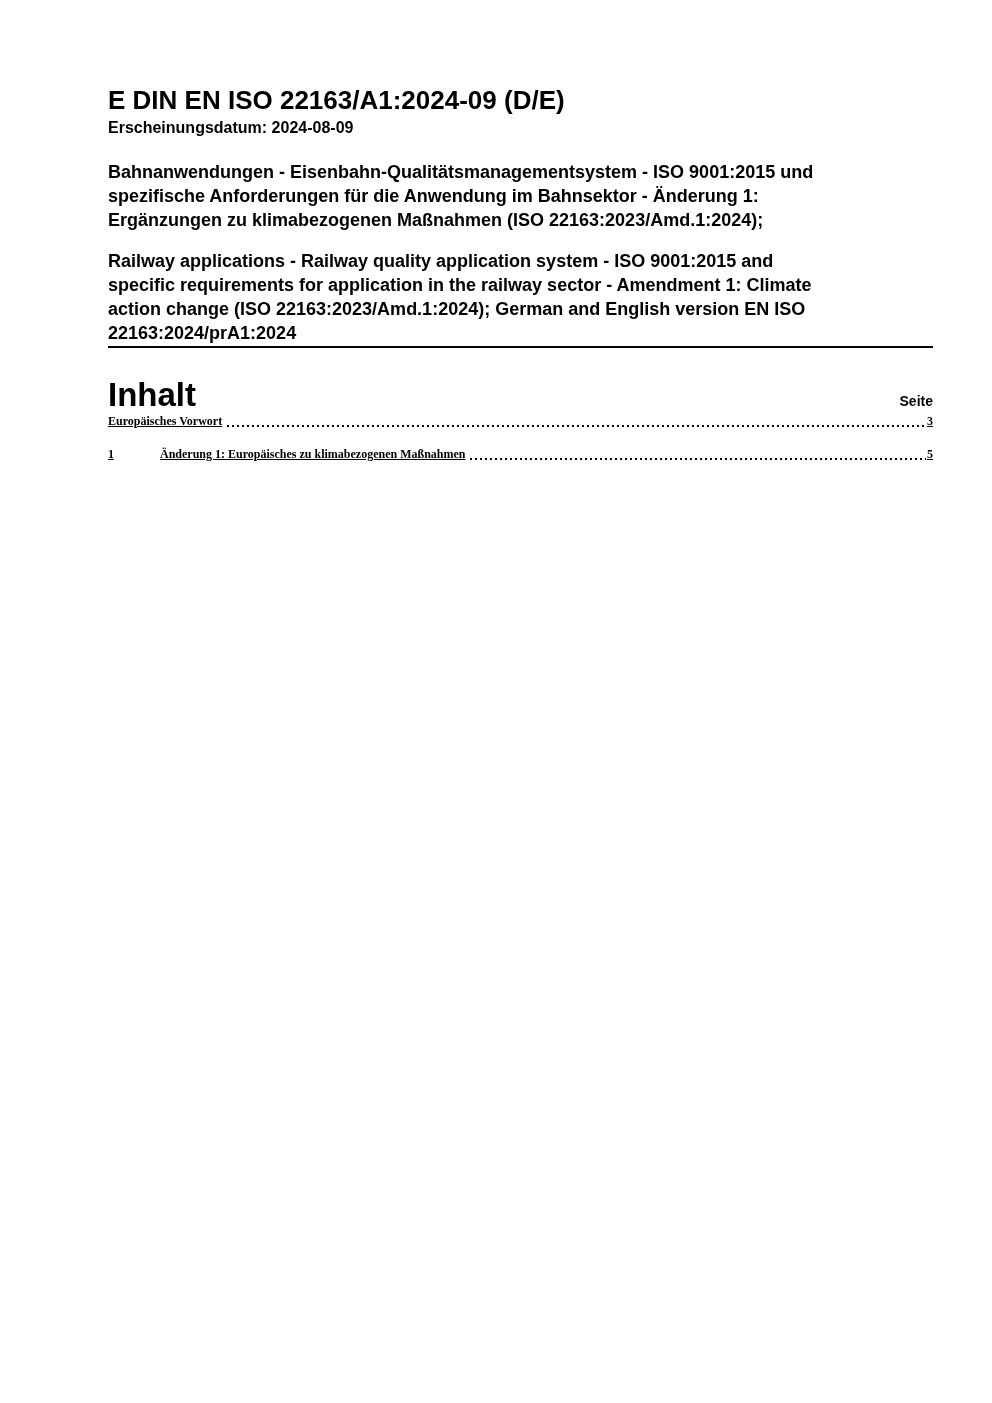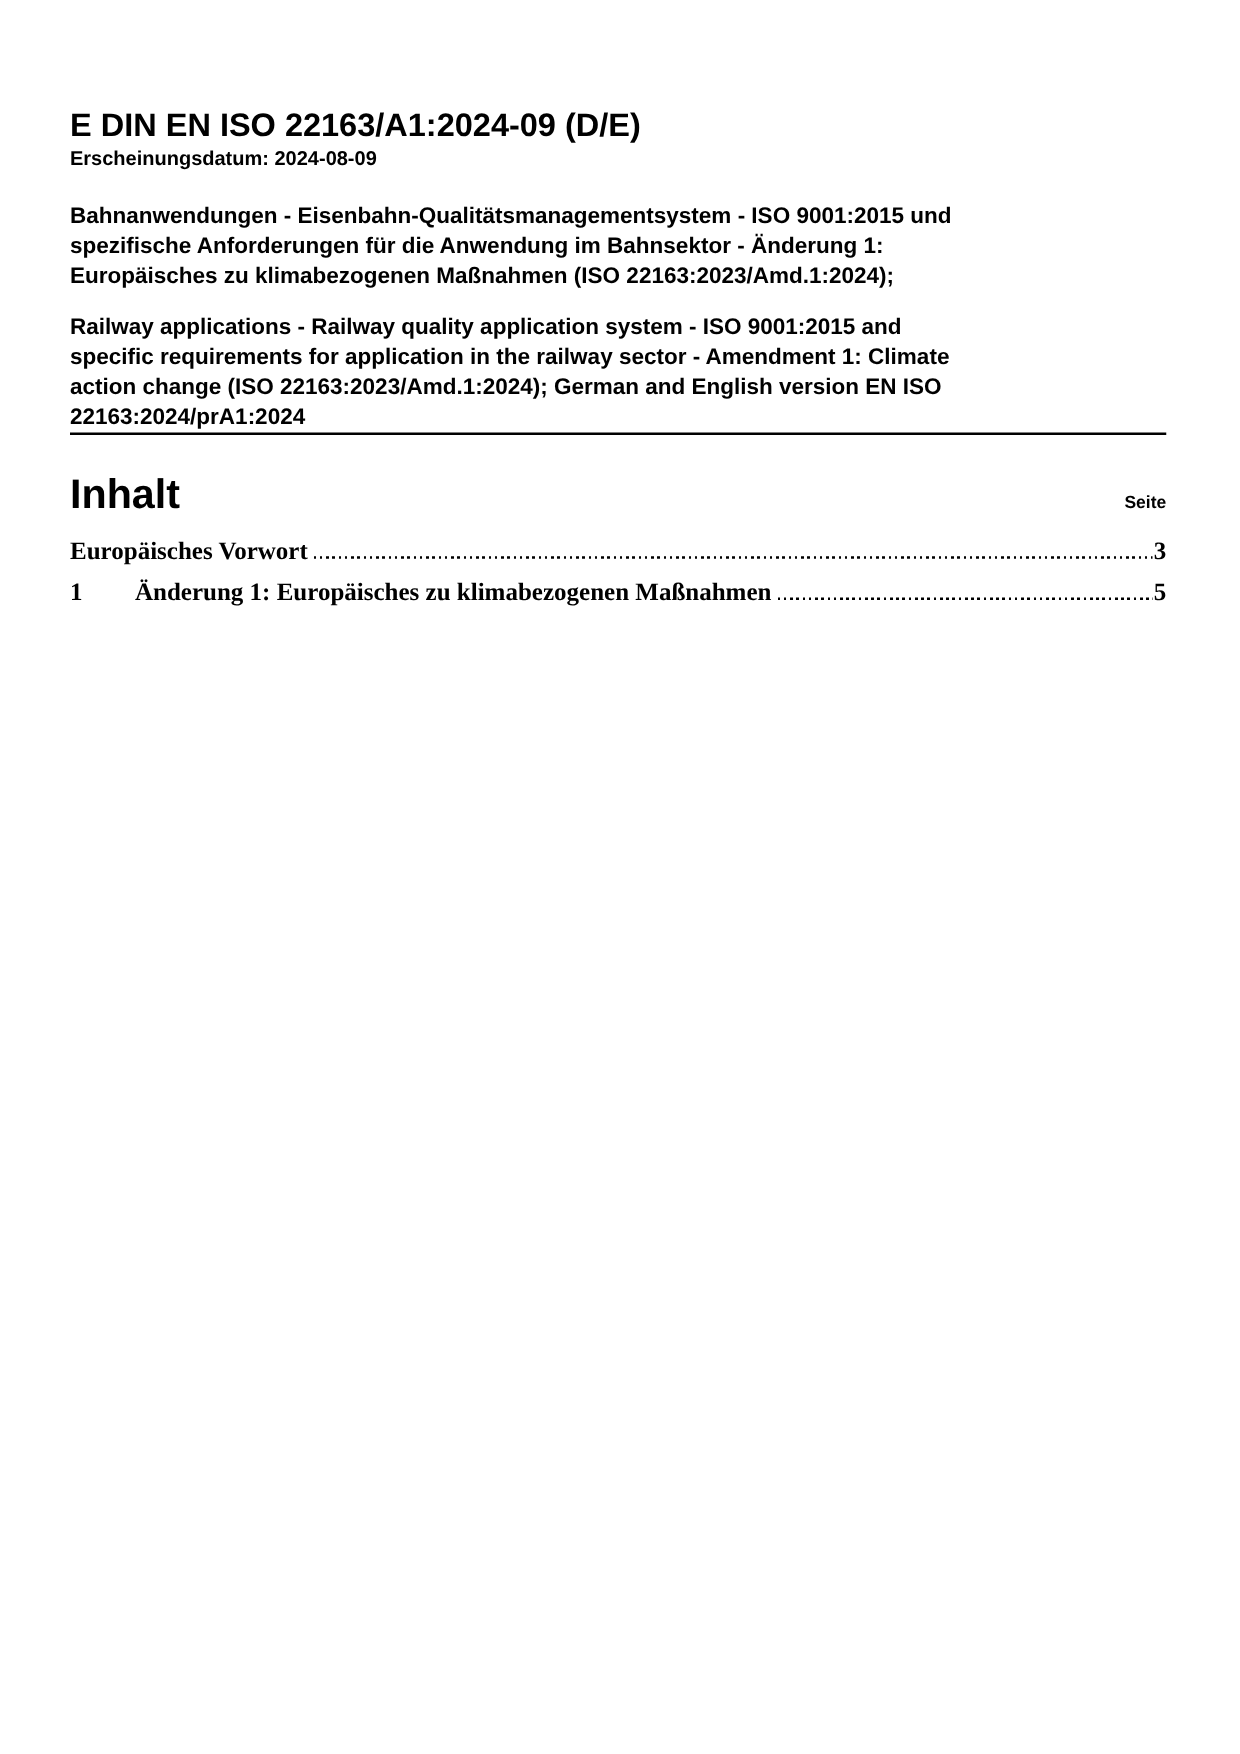--- a/index.html
+++ b/index.html
@@ -7,21 +7,21 @@
     padding: 0;
     background: #ffffff;
   }
   .page {
     position: relative;
     width: 992px;
     height: 1011px;
     background: #ffffff;
     color: #000000;
     box-sizing: border-box;
-    padding: 85px 59px 0 56px;
+    padding: 85px 59px 0 108px;
     overflow: hidden;
   }
   
   .doc-title {
     margin: 0;
     font-family: "Liberation Sans", sans-serif;
     font-weight: bold;
     font-size: 26px;
     line-height: 30px;
     letter-spacing: 0;
@@ -65,25 +65,25 @@
     font-size: 33px;
     line-height: 32px;
   }
   .toc-page-col-label {
     font-family: "Liberation Sans", sans-serif;
     font-weight: bold;
     font-size: 14px;
     line-height: 18px;
   }
   .toc-entries {
-    margin-top: 20px;
     font-family: "Liberation Serif", serif;
     font-weight: bold;
-    font-size: 20px;
+    font-size: 12px;
     line-height: 20px;
+    text-decoration: underline;
   }
   .toc-row {
     display: flex;
     align-items: flex-end;
     margin-bottom: 12.5px;
   }
   .toc-num {
     flex: none;
     width: 52px;
   }
@@ -112,21 +112,21 @@
 <div class="page">
 
   <header>
     <h1 class="doc-title">E DIN EN ISO 22163/A1:2024-09 (D/E)</h1>
 
     <div class="pub-date">Erscheinungsdatum: 2024-08-09</div>
 
     <p class="doc-subtitle subtitle-de">
       <span class="line">Bahnanwendungen - Eisenbahn-Qualitätsmanagementsystem - ISO 9001:2015 und</span><br>
       <span class="line">spezifische Anforderungen für die Anwendung im Bahnsektor - Änderung 1:</span><br>
-      <span class="line">Europäisches zu klimabezogenen Maßnahmen (ISO 22163:2023/Amd.1:2024);</span><br>
+      <span class="line">Ergänzungen zu klimabezogenen Maßnahmen (ISO 22163:2023/Amd.1:2024);</span><br>
     </p>
 
     <p class="doc-subtitle subtitle-en">
       <span class="line">Railway applications - Railway quality application system - ISO 9001:2015 and</span><br>
       <span class="line">specific requirements for application in the railway sector - Amendment 1: Climate</span><br>
       <span class="line">action change (ISO 22163:2023/Amd.1:2024); German and English version EN ISO</span><br>
       <span class="line">22163:2024/prA1:2024</span>
     </p>
 
     <div class="header-rule"></div>

